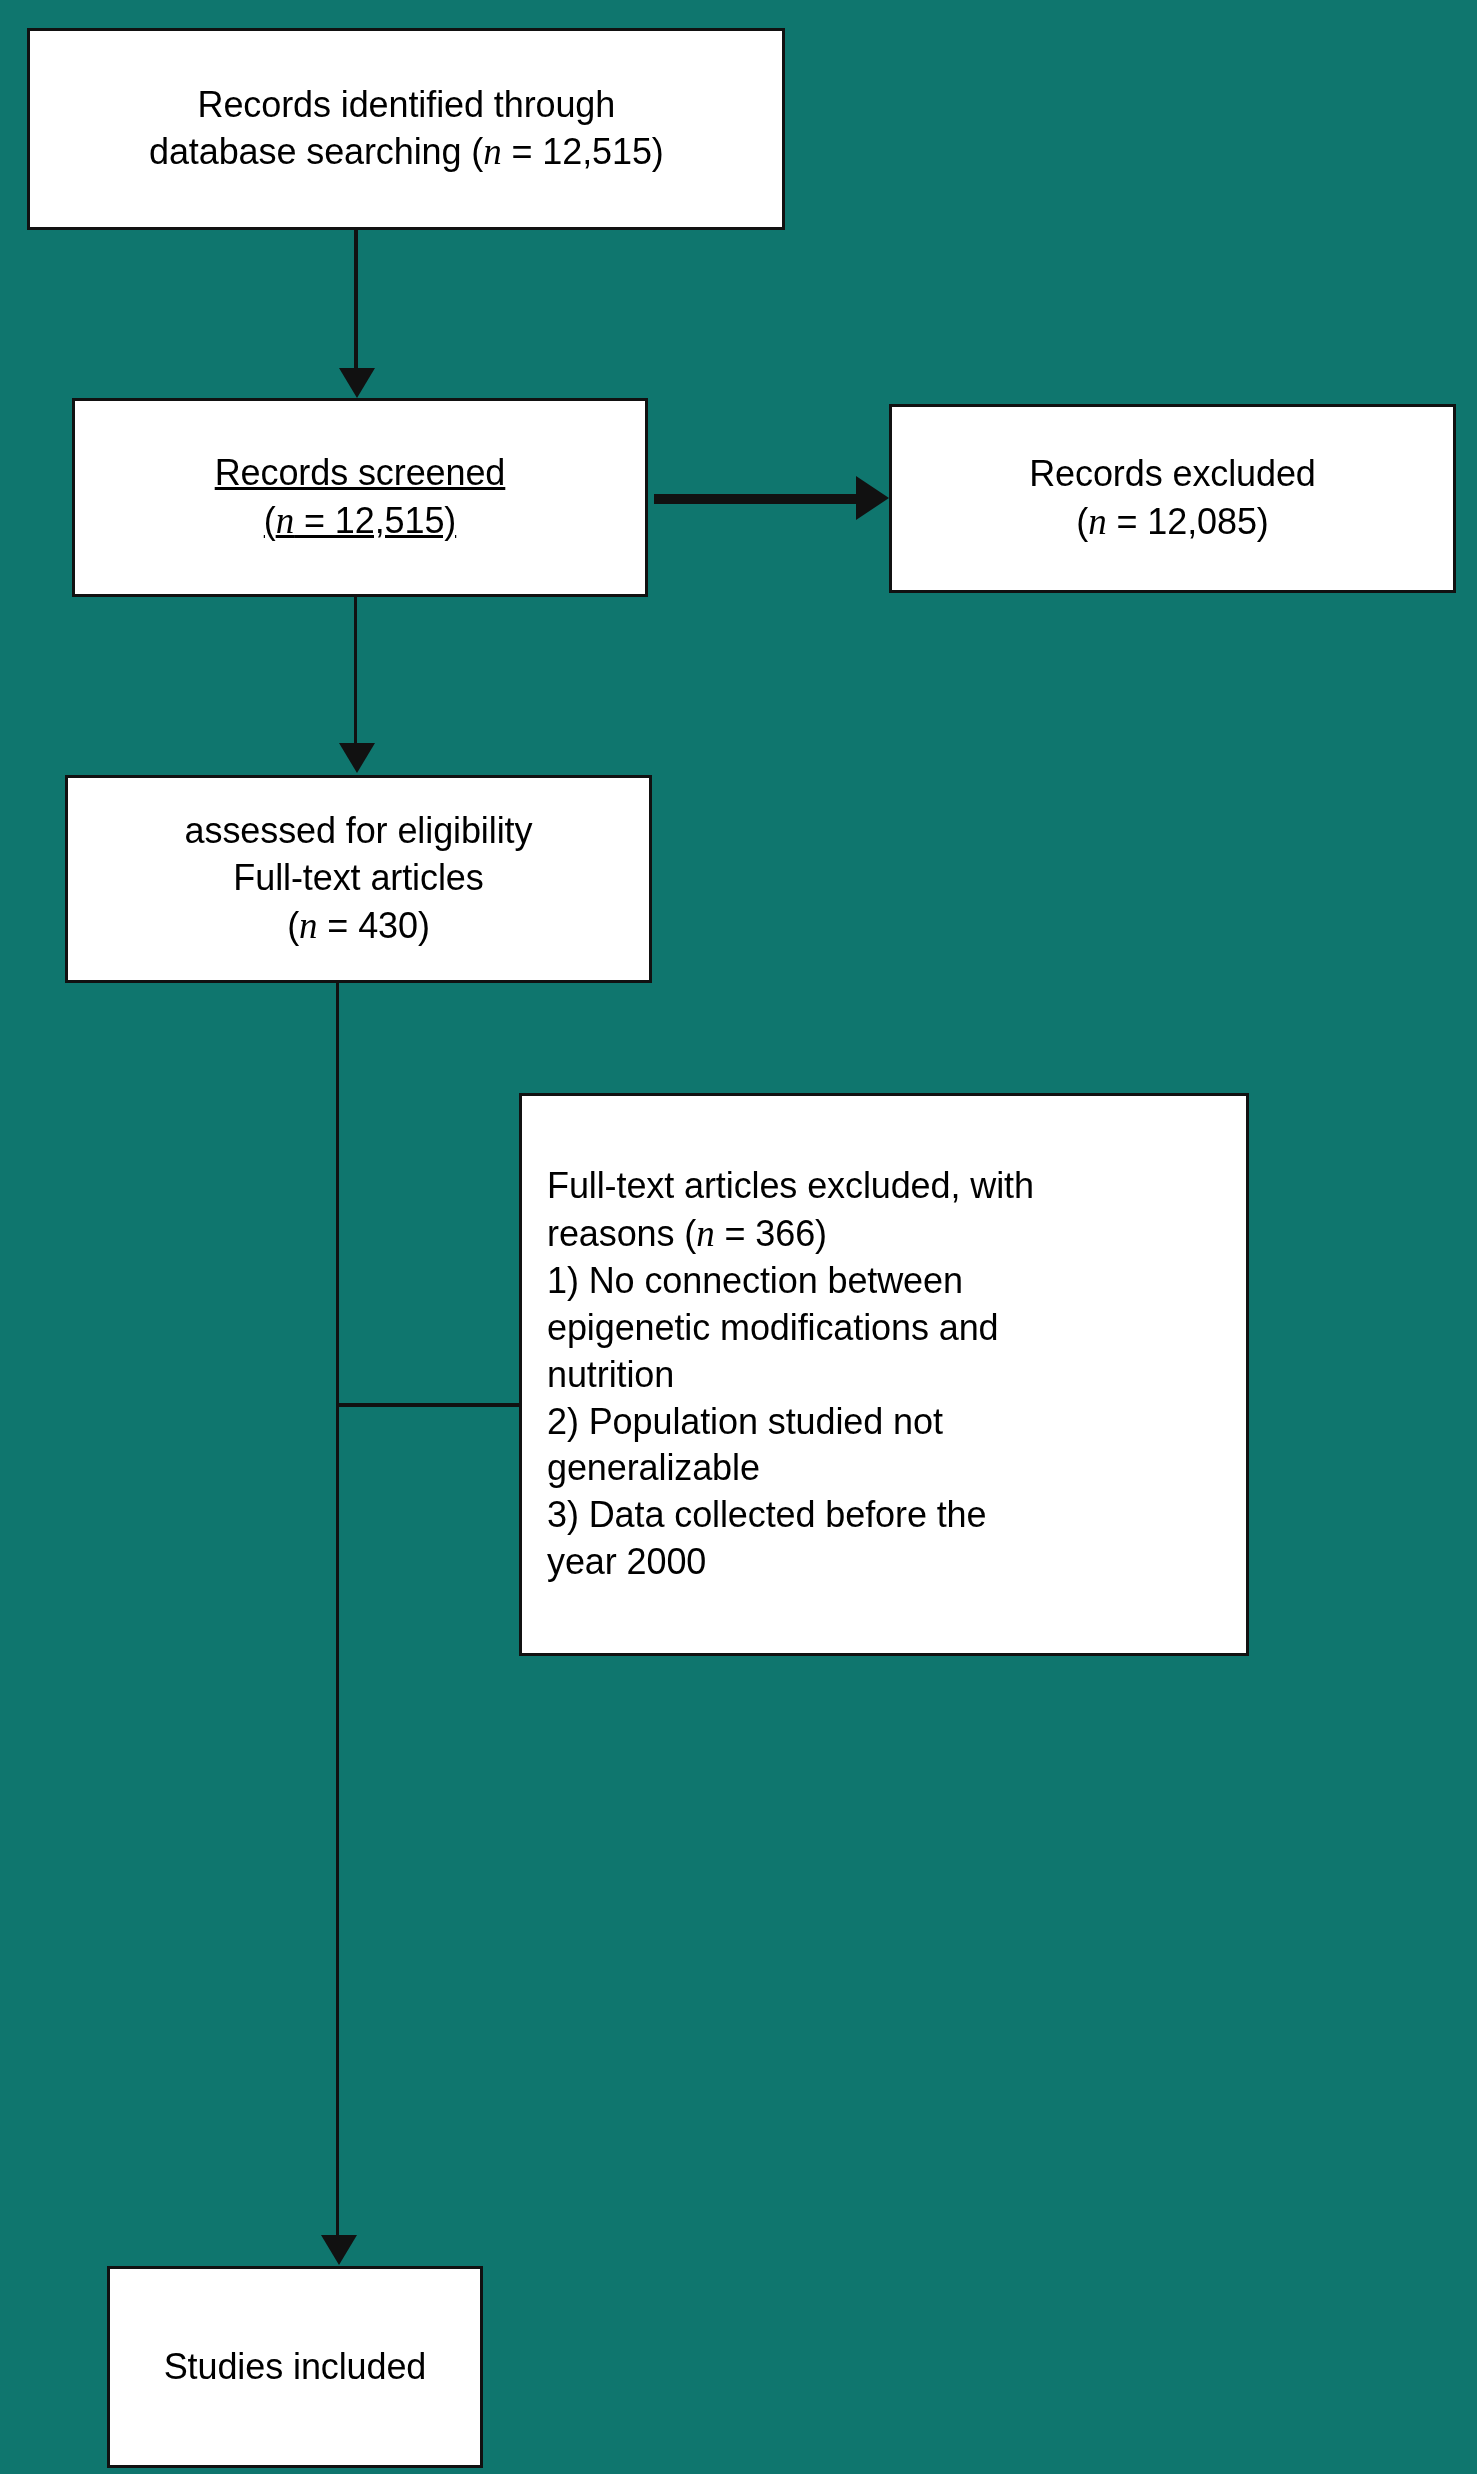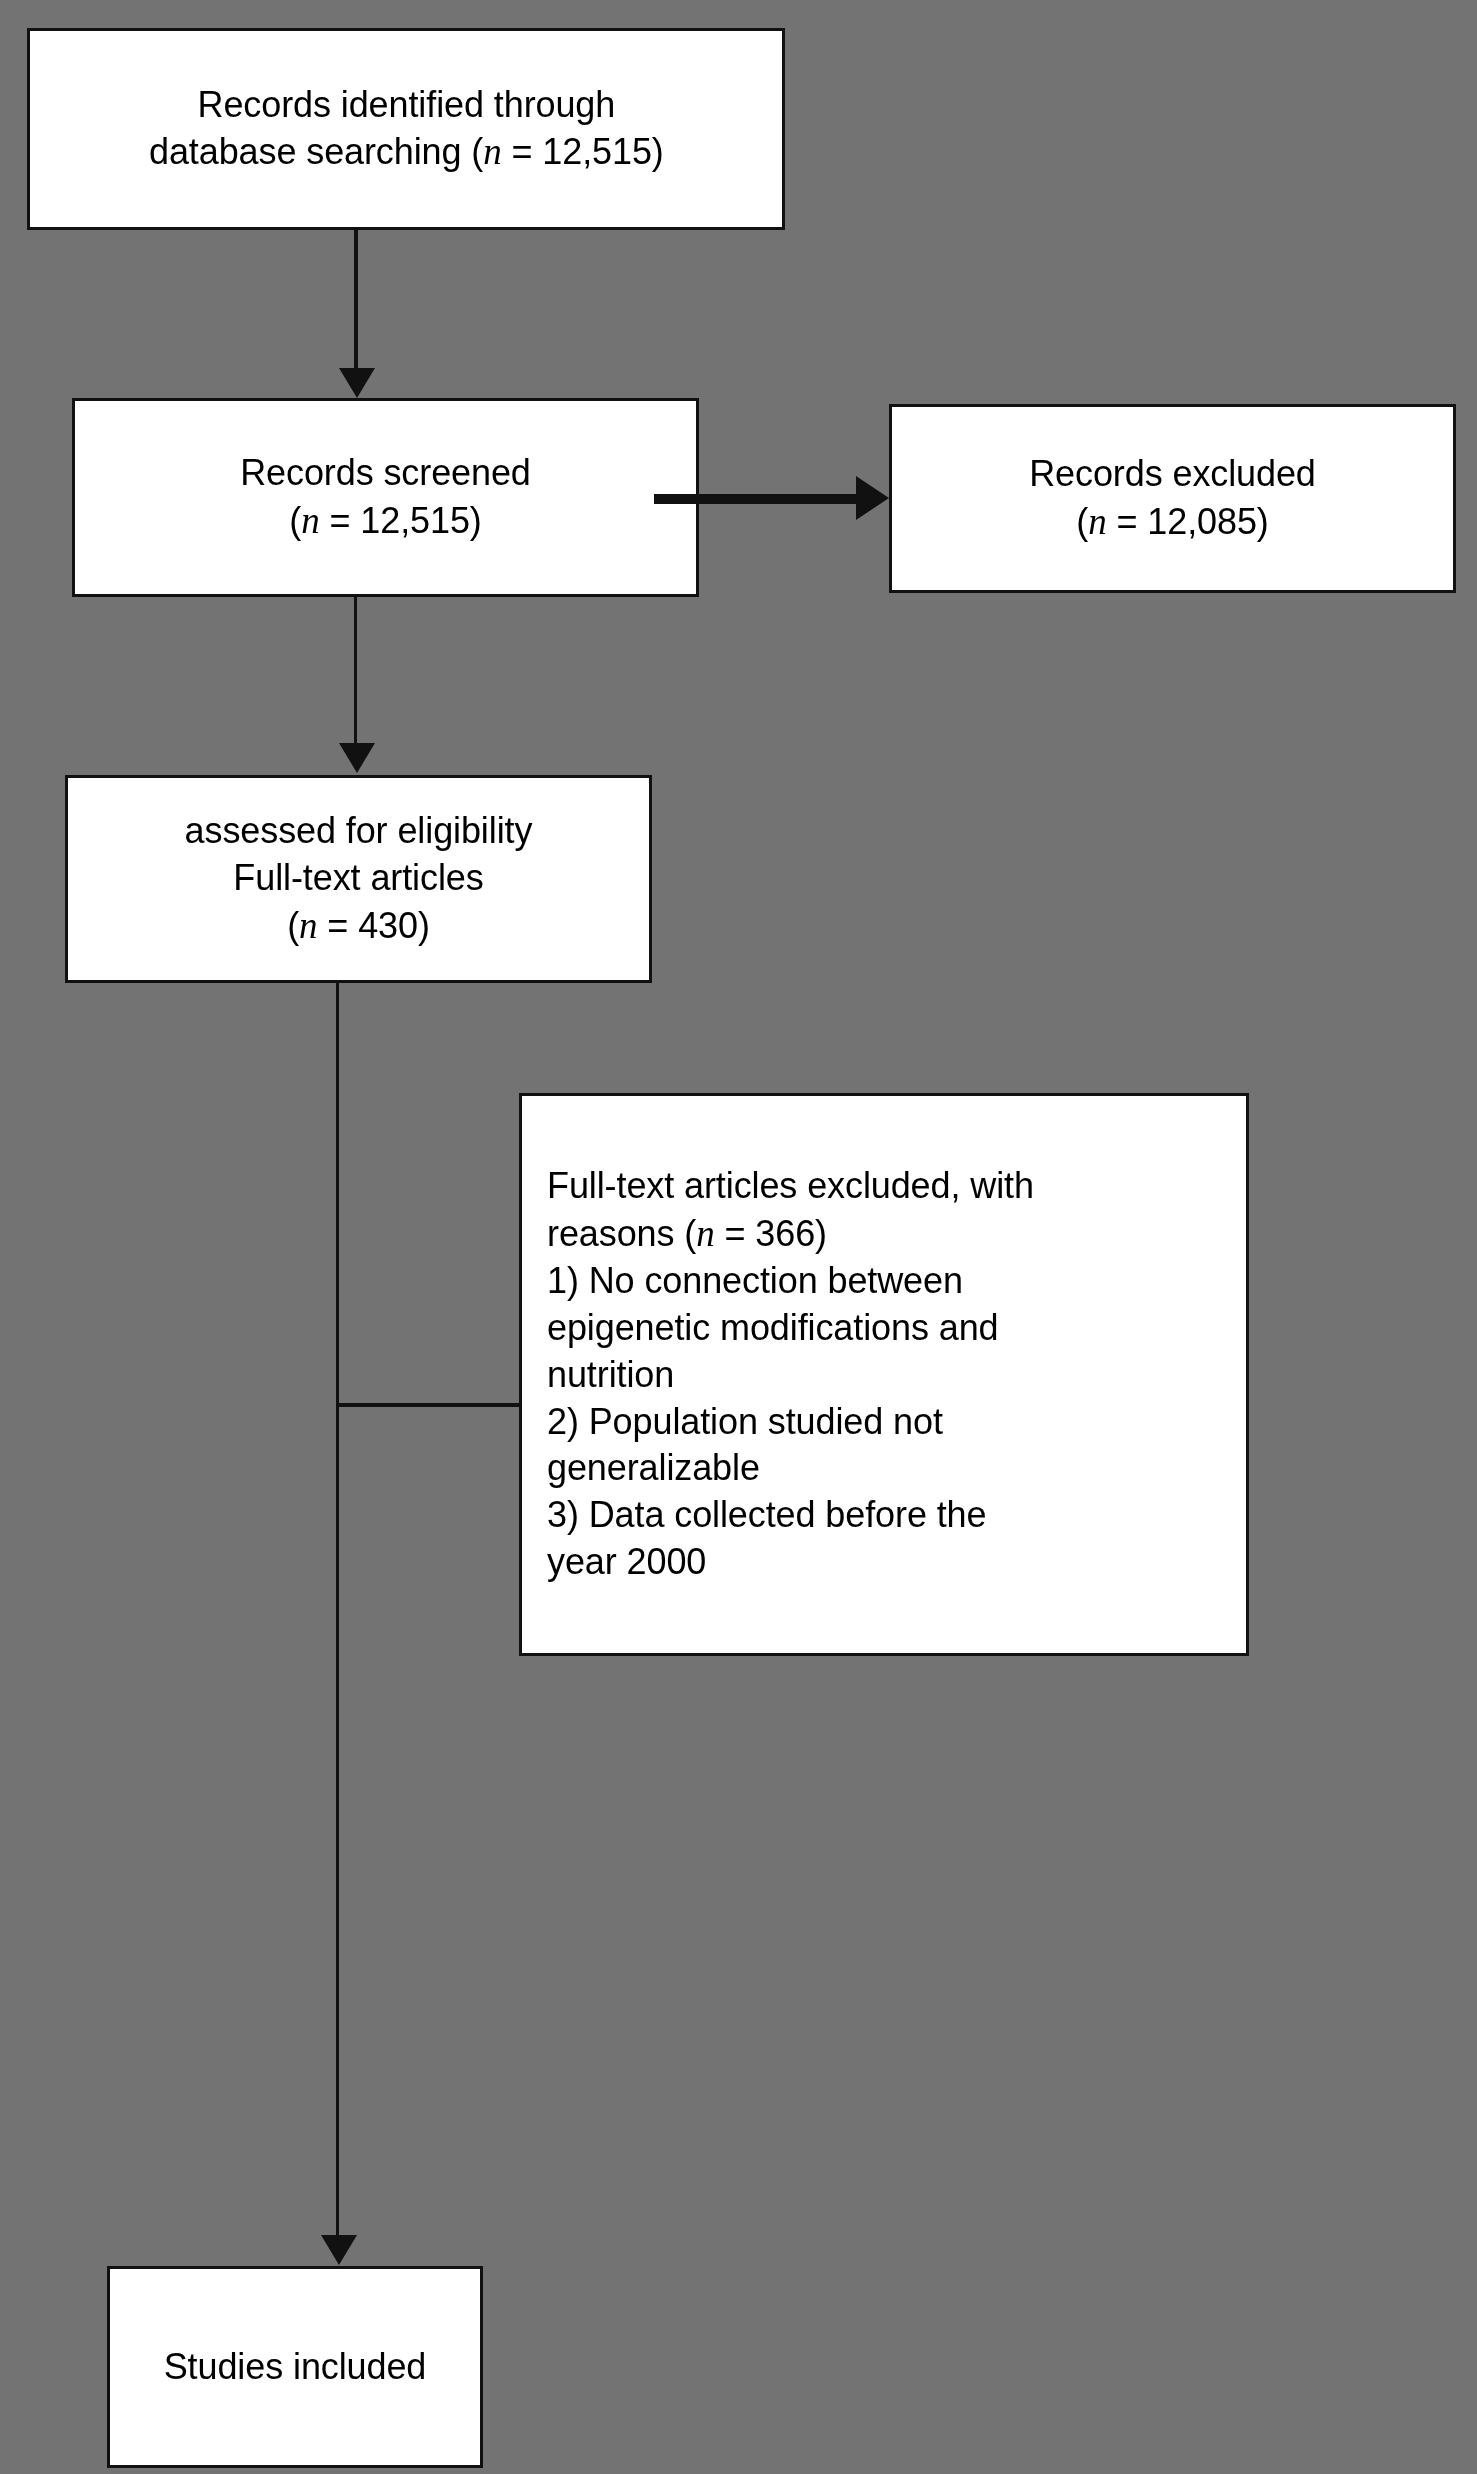--- a/index.html
+++ b/index.html
@@ -8,21 +8,21 @@
     background: #ffffff;
   }
   body {
     font-family: "Liberation Sans", sans-serif;
     color: #000000;
   }
   #canvas {
     position: relative;
     width: 1477px;
     height: 2475px;
-    background: #737373;
+    background: #0f766e;
     overflow: hidden;
   }
 
   
   .node {
     position: absolute;
     box-sizing: border-box;
     background: #ffffff;
     border: 3px solid #111111;
     display: flex;
@@ -94,21 +94,21 @@
   <div class="node" style="left:27.4px; top:28px; width:758px; height:202px;">
     <div class="inner">
       <span class="line">Records identified through</span>
       <span class="line"><span>database searching (</span><em class="n">n</em><span> = 12,515)</span></span>
     </div>
   </div>
 
   <div class="vline" style="left:354px; top:230px; height:141px;"></div>
   <div class="arrow-down" style="left:339px; top:368px;"></div>
 
-  <div class="node" style="left:72px; top:398px; width:627px; height:199px;">
+  <div class="node" style="left:72px; top:398px; width:576px; height:199px;text-decoration:underline;">
     <div class="inner">
       <span class="line">Records screened</span>
       <span class="line"><span>(</span><em class="n">n</em><span> = 12,515)</span></span>
     </div>
   </div>
 
   <div class="hline thick" style="left:654px; top:494px; width:206px;"></div>
   <div class="arrow-right" style="left:856px; top:476px;"></div>
 
   <div class="node" style="left:889px; top:404px; width:567px; height:189px;">

